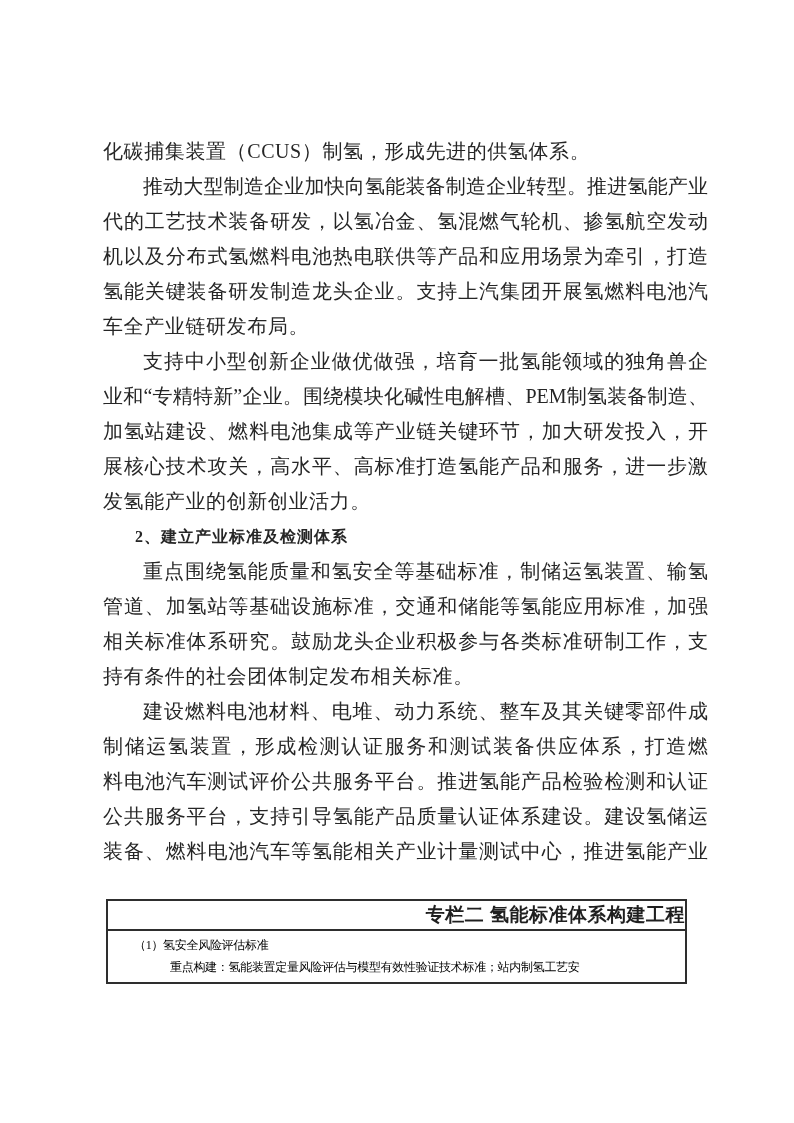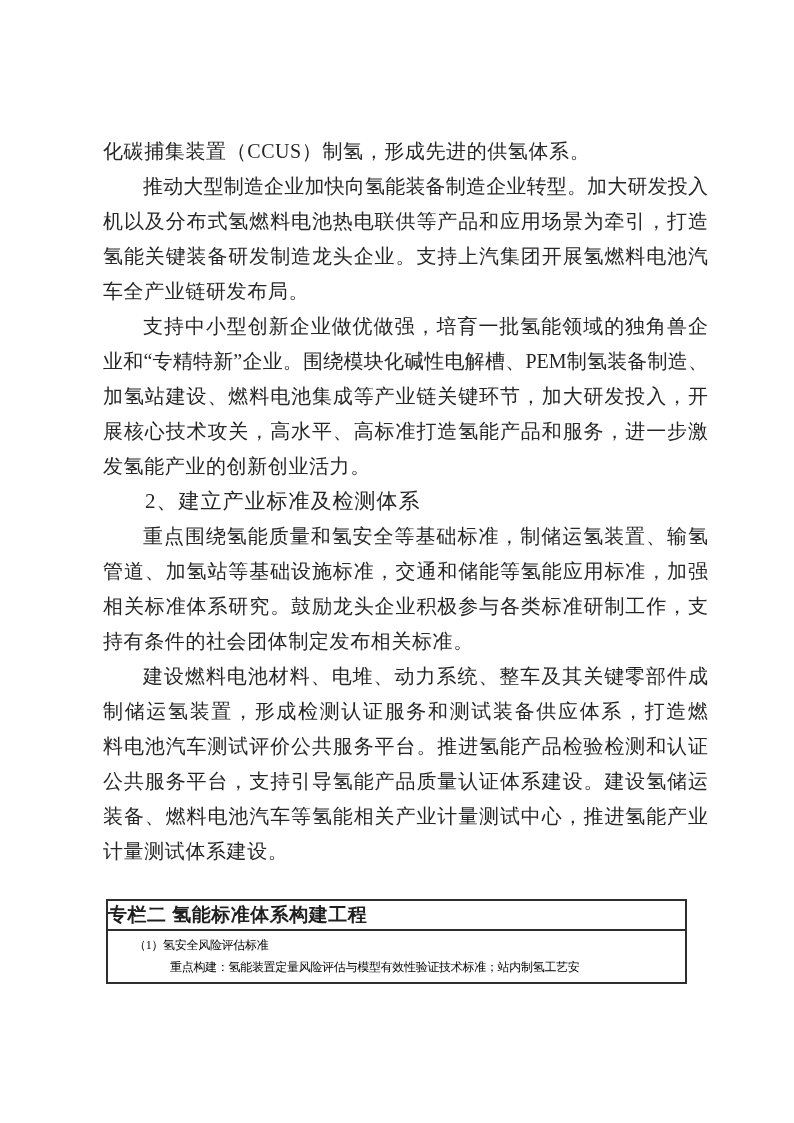--- a/index.html
+++ b/index.html
@@ -33,36 +33,36 @@
   .line.justify {
     white-space: normal;
     text-align: justify;
     text-align-last: justify;
     letter-spacing: 0;
   }
   .line.indent {
     text-indent: 2em;
   }
   .line.kai {
-    font-weight: 400;
-    font-size: 21px;
+    font-weight: 700;
+    font-size: 16px;
     letter-spacing: 1px;
   }
   .callout {
     position: absolute;
     left: 106px;
     top: 899px;
     width: 577px;
     border: 2px solid #2e2e2e;
     background: #ffffff;
   }
   .callout-title {
     height: 28px;
     line-height: 28px;
-    text-align: left;
+    text-align: right;
     font-family: "Liberation Sans", sans-serif;
     font-weight: bold;
     font-size: 19px;
     color: #1f1f1f;
     border-bottom: 2px solid #2e2e2e;
     letter-spacing: 0.5px;
   }
   .callout-row {
     font-size: 12px;
     letter-spacing: -0.3px;
@@ -88,40 +88,40 @@
     color: #2a2a3a;
   }
 </style>
 </head>
 <body>
 
 <div class="page">
 
   <main class="textblock">
     <div class="line">化碳捕集装置（CCUS）制氢，形成先进的供氢体系。</div>
-    <div class="line indent justify">推动大型制造企业加快向氢能装备制造企业转型。加大研发投入</div>
+    <div class="line indent justify">推动大型制造企业加快向氢能装备制造企业转型。推进氢能产业</div>
+    <div class="line justify">代的工艺技术装备研发，以氢冶金、氢混燃气轮机、掺氢航空发动</div>
     <div class="line justify">机以及分布式氢燃料电池热电联供等产品和应用场景为牵引，打造</div>
     <div class="line justify">氢能关键装备研发制造龙头企业。支持上汽集团开展氢燃料电池汽</div>
     <div class="line">车全产业链研发布局。</div>
     <div class="line indent justify">支持中小型创新企业做优做强，培育一批氢能领域的独角兽企</div>
     <div class="line justify">业和“专精特新”企业。围绕模块化碱性电解槽、PEM制氢装备制造、</div>
     <div class="line justify">加氢站建设、燃料电池集成等产业链关键环节，加大研发投入，开</div>
     <div class="line justify">展核心技术攻关，高水平、高标准打造氢能产品和服务，进一步激</div>
     <div class="line">发氢能产业的创新创业活力。</div>
     <div class="line indent kai">2、建立产业标准及检测体系</div>
     <div class="line indent justify">重点围绕氢能质量和氢安全等基础标准，制储运氢装置、输氢</div>
     <div class="line justify">管道、加氢站等基础设施标准，交通和储能等氢能应用标准，加强</div>
     <div class="line justify">相关标准体系研究。鼓励龙头企业积极参与各类标准研制工作，支</div>
     <div class="line">持有条件的社会团体制定发布相关标准。</div>
     <div class="line indent justify">建设燃料电池材料、电堆、动力系统、整车及其关键零部件成</div>
     <div class="line justify">制储运氢装置，形成检测认证服务和测试装备供应体系，打造燃</div>
     <div class="line justify">料电池汽车测试评价公共服务平台。推进氢能产品检验检测和认证</div>
     <div class="line justify">公共服务平台，支持引导氢能产品质量认证体系建设。建设氢储运</div>
     <div class="line justify">装备、燃料电池汽车等氢能相关产业计量测试中心，推进氢能产业</div>
-    <div class="line">计量测试体系建设。</div>
   </main>
 
   <section class="callout">
     <div class="callout-title">专栏二  氢能标准体系构建工程</div>
     <div class="callout-row row1">（1）氢安全风险评估标准</div>
     <div class="callout-row row2">重点构建：氢能装置定量风险评估与模型有效性验证技术标准；站内制氢工艺安</div>
   </section>
 
   <footer class="pagenum">– 7 –</footer>
 

